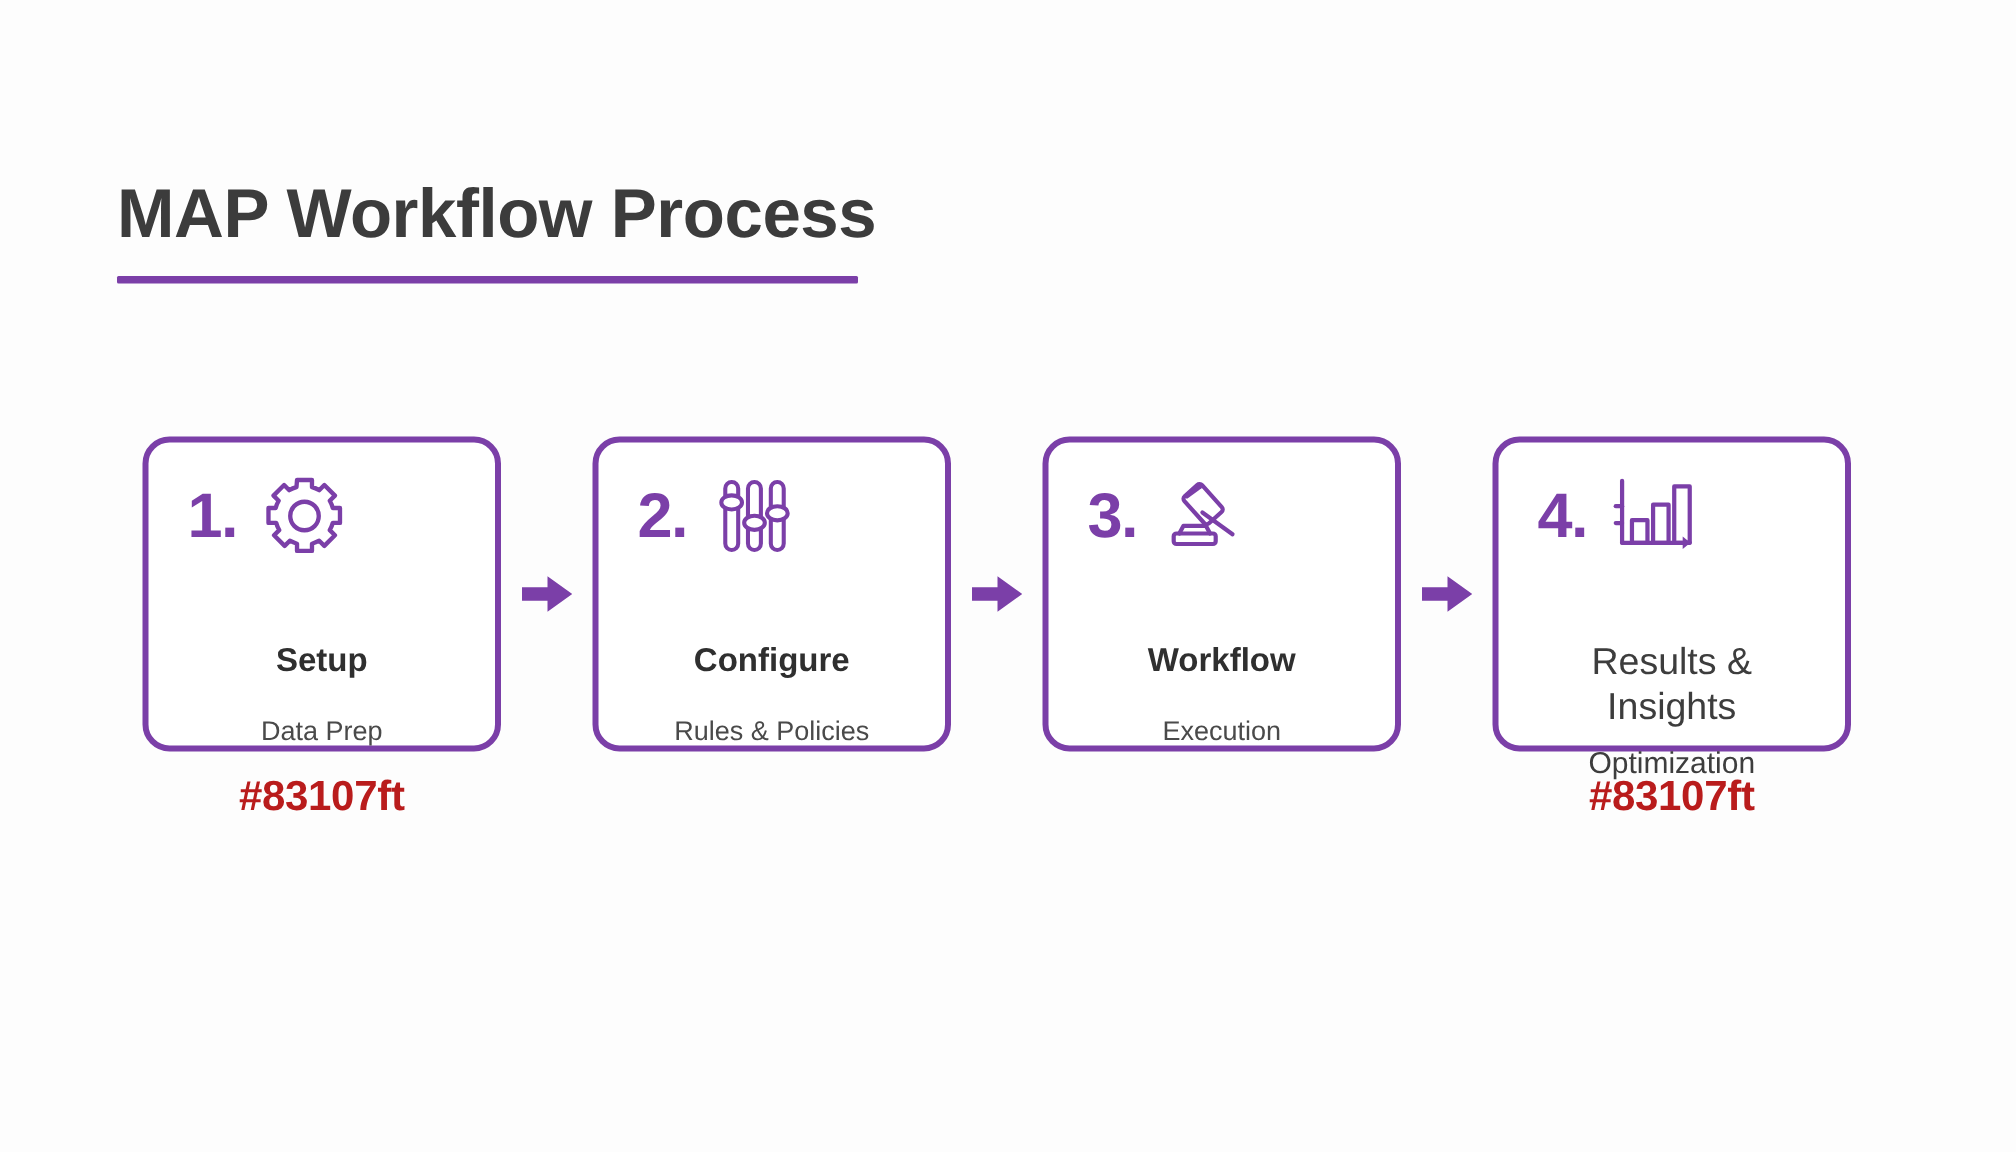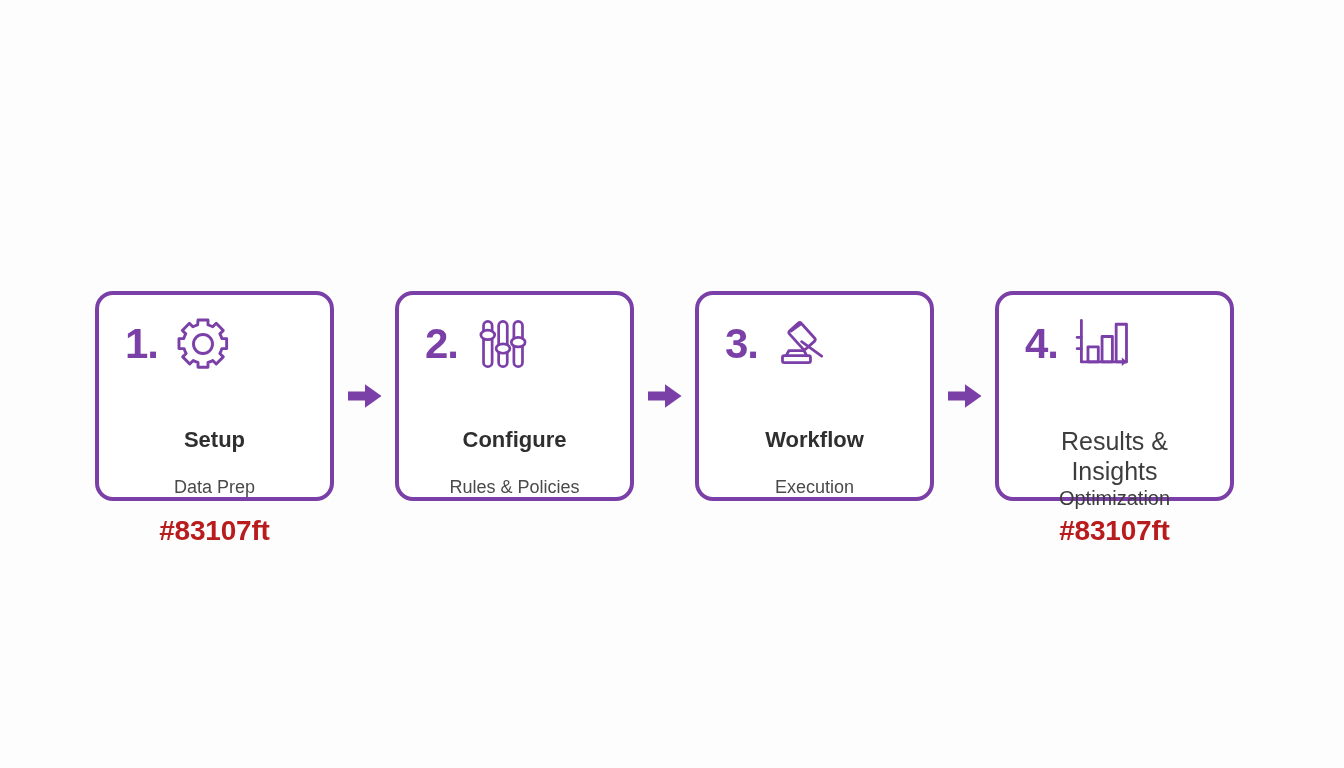--- a/index.html
+++ b/index.html
@@ -119,21 +119,21 @@
     line-height: 1.22;
     text-align: center;
     margin-top: 24px;
   }
   
   .card-label.plain {
     font-weight: normal;
     font-size: 25px;
     color: #3d3d3d;
   }
-  .card-sub.tight { margin-top: 0; font-size: 20px; color: #3d3d3d; }
+  .card-sub.tight { margin-top: 11px; font-size: 20px; color: #3d3d3d; }
 
   .caption {
     font-size: 28px;
     font-weight: bold;
     color: #b91c1c;
     margin-top: 14px;
     height: 24px;
     letter-spacing: -0.2px;
   }
   .caption.empty { visibility: hidden; }
@@ -146,20 +146,24 @@
     align-items: center;
     justify-content: center;
     flex: 0 0 61px;
   }
 </style>
 </head>
 <body>
 
 <div class="slide">
 
+  <div class="title-block">
+    <div class="title">MAP Workflow Process</div>
+    <div class="title-rule"></div>
+  </div>
 
   <div class="flow">
 
     <div class="step-wrap">
       <div class="card">
         <div class="card-head">
           <span class="step-num">1.</span>
           <span class="icon-box">
             <svg width="58" height="58" viewBox="0 0 64 64" fill="none" stroke="#7b3fa8" stroke-width="3.2" stroke-linejoin="round">
               <path d="M26.5 5.5h11v5.3a21.6 21.6 0 0 1 5.3 2.2l3.8-3.8 7.8 7.8-3.8 3.8a21.6 21.6 0 0 1 2.2 5.3h5.3v11h-5.3a21.6 21.6 0 0 1-2.2 5.3l3.8 3.8-7.8 7.8-3.8-3.8a21.6 21.6 0 0 1-5.3 2.2v5.3h-11v-5.3a21.6 21.6 0 0 1-5.3-2.2l-3.8 3.8-7.8-7.8 3.8-3.8a21.6 21.6 0 0 1-2.2-5.3H5.5v-11h5.3a21.6 21.6 0 0 1 2.2-5.3l-3.8-3.8 7.8-7.8 3.8 3.8a21.6 21.6 0 0 1 5.3-2.2z"></path>

